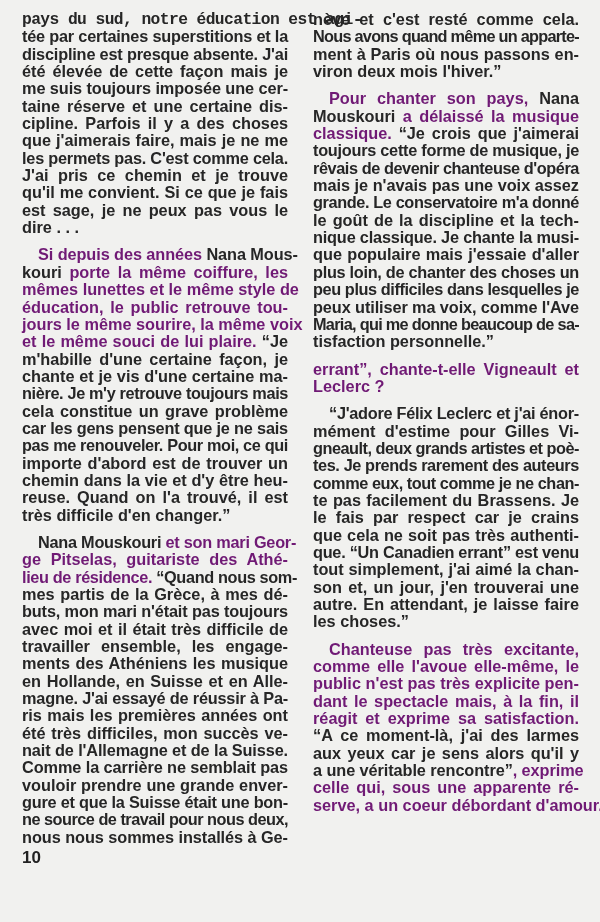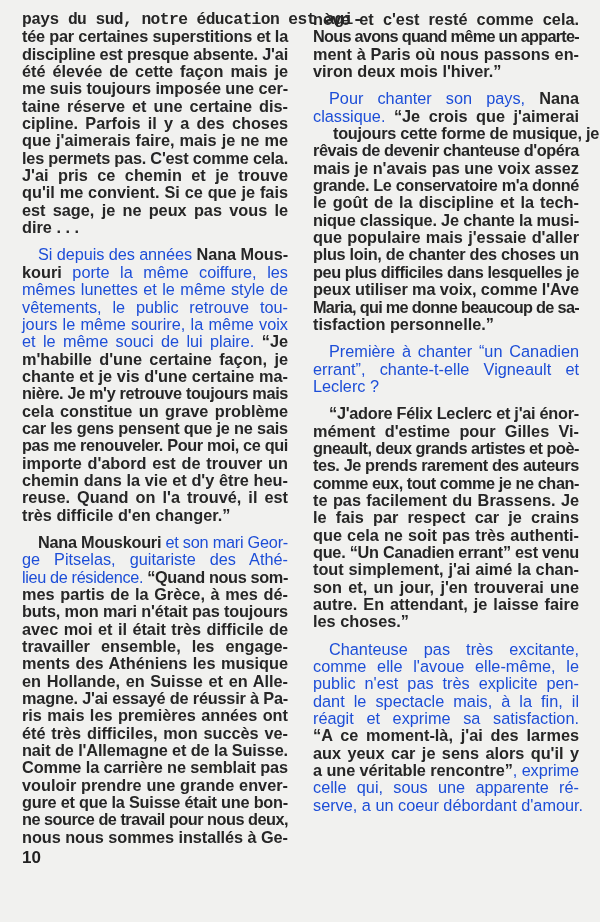--- a/index.html
+++ b/index.html
@@ -21,21 +21,21 @@
   .line {
     display: block;
     text-align: justify;
     text-align-last: justify;
     white-space: nowrap;
     height: 17.35px;
   }
   .line.last { text-align-last: left; }
   .line.indent { padding-left: 16px; }
   .b { font-weight: bold; color: #262626; }
-  .n { font-weight: normal; color: #1d4ed8; }
+  .n { font-weight: bold; color: #701a75; }
   .page-number {
     position: absolute; left: 22px; top: 848px;
     font-size: 17px; font-weight: bold; color: #222;
   }
 </style>
 </head>
 <body>
 
 <div class="col col-left">
     <div class="para">
@@ -50,21 +50,21 @@
       <span class="line" style="letter-spacing: -0.222426px;"><span class="b">les permets pas. C'est comme cela.</span></span>
       <span class="line"><span class="b">J'ai pris ce chemin et je trouve</span></span>
       <span class="line"><span class="b">qu'il me convient. Si ce que je fais</span></span>
       <span class="line"><span class="b">est sage, je ne peux pas vous le</span></span>
       <span class="line last"><span class="b">dire . . .</span></span>
     </div>
     <div class="para">
       <span class="line indent" style="letter-spacing: -0.0806452px;"><span class="n">Si depuis des années </span><span class="b">Nana Mous-</span></span>
       <span class="line"><span class="b">kouri</span><span class="n"> porte la même coiffure, les</span></span>
       <span class="line"><span class="n">mêmes lunettes et le même style de</span></span>
-      <span class="line"><span class="n">vêtements, le public retrouve tou-</span></span>
+      <span class="line"><span class="n">éducation, le public retrouve tou-</span></span>
       <span class="line"><span class="n">jours le même sourire, la même voix</span></span>
       <span class="line"><span class="n">et le même souci de lui plaire. </span><span class="b">“Je</span></span>
       <span class="line"><span class="b">m'habille d'une certaine façon, je</span></span>
       <span class="line"><span class="b">chante et je vis d'une certaine ma-</span></span>
       <span class="line" style="letter-spacing: -0.359809px;"><span class="b">nière. Je m'y retrouve toujours mais</span></span>
       <span class="line"><span class="b">cela constitue un grave problème</span></span>
       <span class="line" style="letter-spacing: -0.182589px;"><span class="b">car les gens pensent que je ne sais</span></span>
       <span class="line" style="letter-spacing: -0.3625px;"><span class="b">pas me renouveler. Pour moi, ce qui</span></span>
       <span class="line"><span class="b">importe d'abord est de trouver un</span></span>
       <span class="line"><span class="b">chemin dans la vie et d'y être heu-</span></span>
@@ -94,36 +94,36 @@
   </div>
 <div class="col col-right">
     <div class="para">
       <span class="line"><span class="b">nève et c'est resté comme cela.</span></span>
       <span class="line" style="letter-spacing: -0.739583px;"><span class="b">Nous avons quand même un apparte-</span></span>
       <span class="line"><span class="b">ment à Paris où nous passons en-</span></span>
       <span class="line last"><span class="b">viron deux mois l'hiver.”</span></span>
     </div>
     <div class="para">
       <span class="line indent"><span class="n">Pour chanter son pays, </span><span class="b">Nana</span></span>
+      <span class="line"><span class="b">Mouskouri</span><span class="n"> a délaissé la musique</span></span>
       <span class="line"><span class="n">classique. </span><span class="b">“Je crois que j'aimerai</span></span>
-      <span class="line" style="letter-spacing: -0.258036px; margin-left: 20px;"><span class="b">toujours cette forme de musique, je</span></span>
+      <span class="line" style="letter-spacing: -0.258036px;"><span class="b">toujours cette forme de musique, je</span></span>
       <span class="line" style="letter-spacing: -0.422321px;"><span class="b">rêvais de devenir chanteuse d'opéra</span></span>
       <span class="line" style="letter-spacing: -0.00965074px;"><span class="b">mais je n'avais pas une voix assez</span></span>
       <span class="line" style="letter-spacing: -0.380055px;"><span class="b">grande. Le conservatoire m'a donné</span></span>
       <span class="line"><span class="b">le goût de la discipline et la tech-</span></span>
       <span class="line" style="letter-spacing: -0.181696px;"><span class="b">nique classique. Je chante la musi-</span></span>
       <span class="line"><span class="b">que populaire mais j'essaie d'aller</span></span>
       <span class="line" style="letter-spacing: -0.284375px;"><span class="b">plus loin, de chanter des choses un</span></span>
       <span class="line" style="letter-spacing: -0.405428px;"><span class="b">peu plus difficiles dans lesquelles je</span></span>
       <span class="line" style="letter-spacing: -0.0974265px;"><span class="b">peux utiliser ma voix, comme l'Ave</span></span>
       <span class="line" style="letter-spacing: -0.697321px;"><span class="b">Maria, qui me donne beaucoup de sa-</span></span>
       <span class="line last"><span class="b">tisfaction personnelle.”</span></span>
     </div>
     <div class="para">
-      <span class="line indent"><span class="n">Première à chanter “un Canadien</span></span>
       <span class="line"><span class="n">errant”, chante-t-elle Vigneault et</span></span>
       <span class="line last"><span class="n">Leclerc ?</span></span>
     </div>
     <div class="para">
       <span class="line indent" style="letter-spacing: -0.258681px;"><span class="b">“J'adore Félix Leclerc et j'ai énor-</span></span>
       <span class="line"><span class="b">mément d'estime pour Gilles Vi-</span></span>
       <span class="line" style="letter-spacing: -0.48902px;"><span class="b">gneault, deux grands artistes et poè-</span></span>
       <span class="line" style="letter-spacing: -0.389286px;"><span class="b">tes. Je prends rarement des auteurs</span></span>
       <span class="line" style="letter-spacing: -0.43892px;"><span class="b">comme eux, tout comme je ne chan-</span></span>
       <span class="line"><span class="b">te pas facilement du Brassens. Je</span></span>

